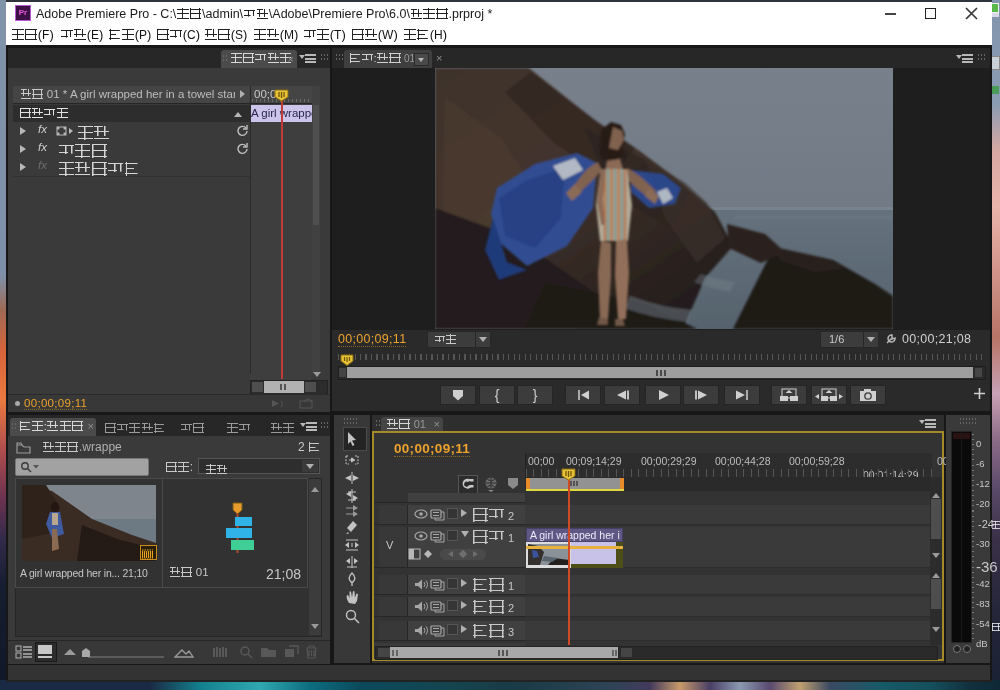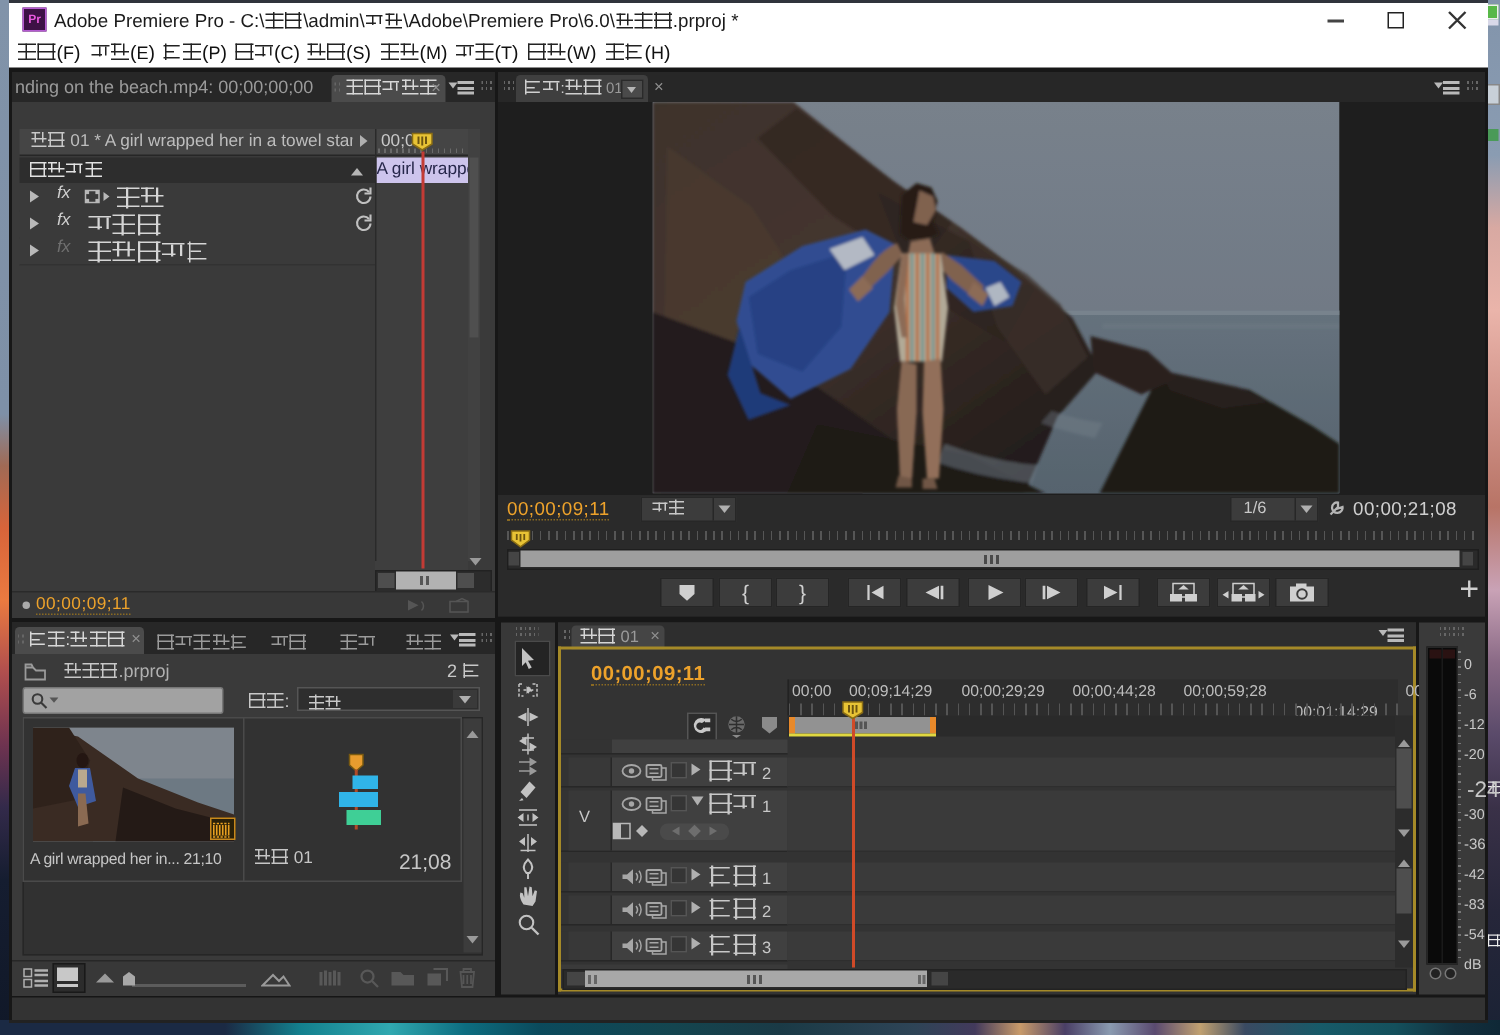--- a/index.html
+++ b/index.html
@@ -51,21 +51,20 @@
       <div class="ab" style="left:150px;top:27px;font-size:13px;color:#111"><i class="cj gb" style="--c:#222"></i><i class="cj gc" style="--c:#222"></i>(<span style="font-size:12px">C</span>)</div>
       <div class="ab" style="left:198px;top:27px;font-size:13px;color:#111"><i class="cj gd" style="--c:#222"></i><i class="cj gb" style="--c:#222"></i>(<span style="font-size:12px">S</span>)</div>
       <div class="ab" style="left:247px;top:27px;font-size:13px;color:#111"><i class="cj ga" style="--c:#222"></i><i class="cj gd" style="--c:#222"></i>(<span style="font-size:12px">M</span>)</div>
       <div class="ab" style="left:297px;top:27px;font-size:13px;color:#111"><i class="cj gc" style="--c:#222"></i><i class="cj ga" style="--c:#222"></i>(<span style="font-size:12px">T</span>)</div>
       <div class="ab" style="left:345px;top:27px;font-size:13px;color:#111"><i class="cj gb" style="--c:#222"></i><i class="cj gd" style="--c:#222"></i>(<span style="font-size:12px">W</span>)</div>
       <div class="ab" style="left:397px;top:27px;font-size:13px;color:#111"><i class="cj ga" style="--c:#222"></i><i class="cj ge" style="--c:#222"></i>(<span style="font-size:12px">H</span>)</div>
     </div>
 
   <div class="ab" id="ptl" style="left:2px;top:48px;width:322px;height:363px;background:#3a3a3a">
     <div class="ab tabbar" style="left:0;top:0;width:100%;height:20px">
-      <div class="ab" style="left:2px;top:3px;font-size:12px;color:#9b9b9b;white-space:nowrap;width:208px;overflow:hidden">nding on the beach.mp4: 00;00;00;00</div>
       <div class="tab" style="left:213px;width:76px"><span class="ab grip" style="left:2px;top:5px;width:5px"></span><span style="margin-left:9px" id="fxtab"><i class="cj ga" style="--c:#d8d8d8;font-size:10.5pxpx"></i><i class="cj gb" style="--c:#d8d8d8;font-size:10.5pxpx"></i><i class="cj gc" style="--c:#d8d8d8;font-size:10.5pxpx"></i><i class="cj gd" style="--c:#d8d8d8;font-size:10.5pxpx"></i><i class="cj ga" style="--c:#d8d8d8;font-size:10.5pxpx"></i></span><span class="x ab" style="right:3px;top:1px">×</span></div>
       <div class="ab pmenu" style="left:292px;top:6px"></div>
       <div class="ab grip" style="left:313px;top:6px;width:8px"></div>
     </div>
 
     <div class="ab" style="left:5px;top:38px;width:237px;height:17px;background:#454545;border-bottom:1px solid #262626;color:#c9c9c9;font-size:11.5px;line-height:17px;white-space:nowrap;overflow:hidden">
       <span style="margin-left:7px;display:inline-block;max-width:215px;overflow:hidden;white-space:nowrap" id="seqhdr"><i class="cj gd" style="--c:#c9c9c9;font-size:11pxpx"></i><i class="cj gb" style="--c:#c9c9c9;font-size:11pxpx"></i> <span style="color:#bdbdbd">01 * A girl wrapped her in a towel stan...</span></span>
       <span class="ab" style="right:5px;top:4px;width:0;height:0;border-left:5px solid #b0b0b0;border-top:4px solid transparent;border-bottom:4px solid transparent"></span>
     </div>
     <div class="ab" style="left:242px;top:38px;width:64px;height:17px;background:#454545;border-bottom:1px solid #262626;color:#c9c9c9;font-size:11.5px;line-height:16px"><span style="margin-left:4px">00;00</span><span class="ab" style="left:2px;top:13px;width:60px;height:3px;background:repeating-linear-gradient(90deg,#6a6a6a 0,#6a6a6a 1px,transparent 1px,transparent 4px)"></span></div>
@@ -312,21 +311,21 @@
       <span class="ab" id="tabinfo" style="left:172px;top:6px;font-size:12px"><i class="cj gc" style="--c:#9b9b9b;font-size:11pxpx"></i><i class="cj gb" style="--c:#9b9b9b;font-size:11pxpx"></i></span>
       <span class="ab" id="tabfx" style="left:218px;top:6px;font-size:12px"><i class="cj ga" style="--c:#9b9b9b;font-size:11pxpx"></i><i class="cj gc" style="--c:#9b9b9b;font-size:11pxpx"></i></span>
       <span class="ab" id="tabmk" style="left:262px;top:6px;font-size:12px"><i class="cj gd" style="--c:#9b9b9b;font-size:11pxpx"></i><i class="cj ga" style="--c:#9b9b9b;font-size:11pxpx"></i></span>
       <div class="ab pmenu" style="left:293px;top:7px"></div>
       <div class="ab grip" style="left:313px;top:7px;width:8px"></div>
     </div>
 
     <svg class="ab" style="left:8px;top:26px" width="15" height="13">
         <path d="M1 4 h5 l2 2 h6 v6 h-13 z M1 4 v-2 h4 l1 2" fill="none" stroke="#9a9a9a" stroke-width="1.2"></path>
       </svg>
-    <span class="ab" style="left:34px;top:25px;font-size:12px;color:#c8c8c8"><span id="prjname"><i class="cj gd" style="--c:#c8c8c8;font-size:11pxpx"></i><i class="cj ga" style="--c:#c8c8c8;font-size:11pxpx"></i><i class="cj gb" style="--c:#c8c8c8;font-size:11pxpx"></i></span><span style="color:#b0b0b0">.prproj</span></span>
+    <span class="ab" style="left:34px;top:25px;font-size:12px;color:#c8c8c8"><span id="prjname"><i class="cj gd" style="--c:#c8c8c8;font-size:11pxpx"></i><i class="cj ga" style="--c:#c8c8c8;font-size:11pxpx"></i><i class="cj gb" style="--c:#c8c8c8;font-size:11pxpx"></i></span><span style="color:#b0b0b0">.wrappe</span></span>
     <span class="ab" style="left:290px;top:25px;font-size:12px;color:#c8c8c8">2 <span id="xiang"><i class="cj ge" style="--c:#c8c8c8;font-size:11pxpx"></i></span></span>
 
     <div class="ab" style="left:7px;top:43px;width:132px;height:16px;background:#a2a2a2;border:1px solid #777;border-radius:2px">
       <svg width="20" height="14" style="margin:1px 0 0 3px">
           <circle cx="6" cy="6" r="3.2" fill="none" stroke="#3a3a3a" stroke-width="1.4"></circle>
           <path d="M8.5 8.5 L12 12" stroke="#3a3a3a" stroke-width="1.4"></path>
           <path d="M14 5 l3 3.5 3 -3.5 z" fill="#555"></path>
         </svg>
     </div>
     <span class="ab" style="left:157px;top:45px;font-size:12px;color:#c8c8c8"><span id="rukou"><i class="cj gb" style="--c:#c8c8c8;font-size:11pxpx"></i><i class="cj ga" style="--c:#c8c8c8;font-size:11pxpx"></i></span>:</span>
@@ -609,20 +608,35 @@
           </div>
         </div>
         <div class="ab" style="left:2px;top:228px;width:151px;height:3px;background:#3a3a3a"></div>
         <div class="ab" style="left:153px;top:90px;width:405px;height:19px;background:#3a3a3a;border-bottom:1px solid #2e2e2e"></div>
         <div class="ab" style="left:153px;top:112px;width:405px;height:40px;background:#3a3a3a;border-bottom:1px solid #2e2e2e"></div>
         <div class="ab" style="left:153px;top:160px;width:405px;height:19px;background:#3a3a3a;border-bottom:1px solid #2e2e2e"></div>
         <div class="ab" style="left:153px;top:182px;width:405px;height:19px;background:#3a3a3a;border-bottom:1px solid #2e2e2e"></div>
         <div class="ab" style="left:153px;top:206px;width:405px;height:19px;background:#3a3a3a;border-bottom:1px solid #2e2e2e"></div>
       </div>
 
+    <div class="ab" style="left:154px;top:113px;width:97px;height:40px">
+      <div class="ab" style="left:0;top:0;width:97px;height:14px;background:#5f5784;color:#eeeaf8;font-size:10.5px;line-height:13px;white-space:nowrap;overflow:hidden;border:1px solid #484068;box-sizing:border-box">&nbsp;A girl wrapped her i</div>
+      <div class="ab" style="left:0;top:14px;width:45px;height:26px;background:#dcdcdc"></div>
+      <div class="ab" id="clipthumb" style="left:2px;top:16px;width:41px;height:21px"><svg width="41" height="21">
+            <rect width="41" height="21" fill="#8a9199"></rect>
+            <path d="M0 0 L10 2 16 8 12 21 0 21 z" fill="#33302e"></path>
+            <path d="M26 14 L41 16 V21 H20 z" fill="#23201e"></path>
+            <path d="M16 12 L30 14 24 18 14 17 z" fill="#5a666f"></path>
+            <path d="M4 6 l5 1 2 6 -6 1 z" fill="#39549c"></path>
+          </svg></div>
+      <div class="ab" style="left:45px;top:14px;width:45px;height:22px;background:#c9c2e8"></div>
+      <div class="ab" style="left:90px;top:14px;width:7px;height:26px;background:#4e4e18"></div>
+      <div class="ab" style="left:45px;top:36px;width:45px;height:4px;background:#4e4e18"></div>
+      <div class="ab" style="left:0;top:18px;width:97px;height:2.5px;background:#e8b03c"></div>
+    </div>
 
     <div class="ab" style="left:196px;top:62px;width:1.5px;height:168px;background:#d04a28"></div>
     <div class="ab" style="left:189px;top:52px;width:15px;height:13px"><svg width="15" height="13">
           <path d="M1 1 h13 v7 l-6.5 4 L1 8 z" fill="#e8c335" stroke="#8a6d14"></path>
           <path d="M5 3 v5 M7.5 3 v6 M10 3 v5" stroke="#6d5510" stroke-width="1.3"></path>
         </svg></div>
 
     <div class="ab" style="left:3px;top:231px;width:561px;height:12px;background:#2a2a2a;border:1px solid #222">
       <div class="ab" style="left:2px;top:1px;width:12px;height:9px;background:#454545"></div>
       <div class="ab" style="left:14px;top:0;width:228px;height:11px;background:#a8a8a8"></div>
@@ -651,23 +665,23 @@
     <div class="ab" style="left:5px;top:16px;width:19px;height:210px;background:#0a0a0a;border:1px solid #262626">
       <div class="ab" style="left:1px;top:1px;width:8px;height:6px;background:#2a1212"></div>
       <div class="ab" style="left:10px;top:1px;width:8px;height:6px;background:#2a1212"></div>
       <div class="ab" style="left:9px;top:0;width:1px;height:100%;background:#1a1a1a"></div>
     </div>
     <div id="metlabels">
         <span class="ab" style="left:30px;top:23px;font-size:9.5px;color:#c8c8c8">0</span>
         <span class="ab" style="left:30px;top:43px;font-size:9.5px;color:#c8c8c8">-6</span>
         <span class="ab" style="left:30px;top:63px;font-size:9.5px;color:#c8c8c8">-12</span>
         <span class="ab" style="left:30px;top:83px;font-size:9.5px;color:#c8c8c8">-20</span>
-        <span class="ab" style="left:32px;top:103px;font-size:15px;color:#c8c8c8">-24</span>
+        <span class="ab" style="left:32px;top:103px;font-size:11px;color:#c8c8c8">-24</span>
         <span class="ab" style="left:30px;top:123px;font-size:9.5px;color:#c8c8c8">-30</span>
-        <span class="ab" style="left:30px;top:143px;font-size:10px;color:#c8c8c8">-36</span>
+        <span class="ab" style="left:30px;top:143px;font-size:15px;color:#c8c8c8">-36</span>
         <span class="ab" style="left:30px;top:163px;font-size:9.5px;color:#c8c8c8">-42</span>
         <span class="ab" style="left:30px;top:183px;font-size:9.5px;color:#c8c8c8">-83</span>
         <span class="ab" style="left:30px;top:203px;font-size:9.5px;color:#c8c8c8">-54</span>
         <span class="ab" style="left:30px;top:223px;font-size:9.5px;color:#c8c8c8">dB</span>
         <div class="ab" style="left:26px;top:19px;width:2px;height:206px;background:repeating-linear-gradient(180deg,#777 0,#777 1px,transparent 1px,transparent 5.1px)"></div>
       </div>
     <div class="ab" style="left:7px;top:230px;width:6px;height:6px;border-radius:50%;background:#222;border:1px solid #777"></div>
     <div class="ab" style="left:17px;top:230px;width:6px;height:6px;border-radius:50%;background:#222;border:1px solid #777"></div>
   </div>
 

